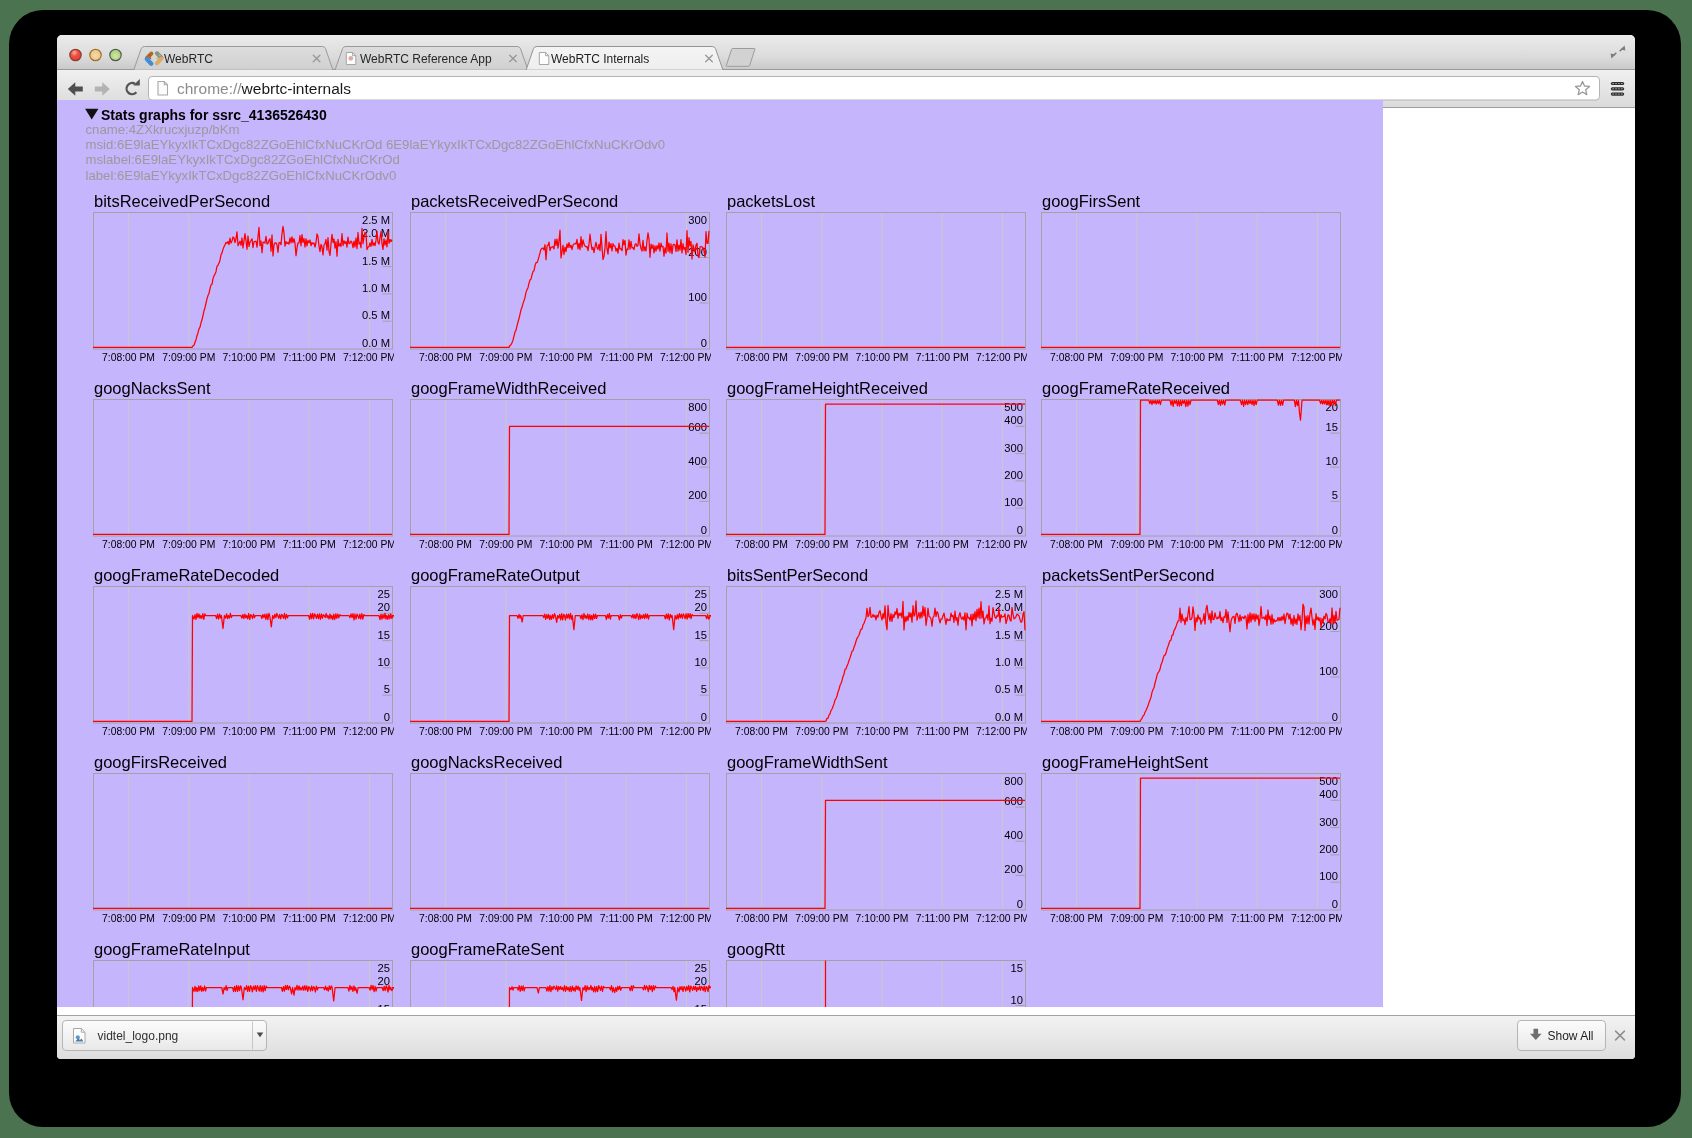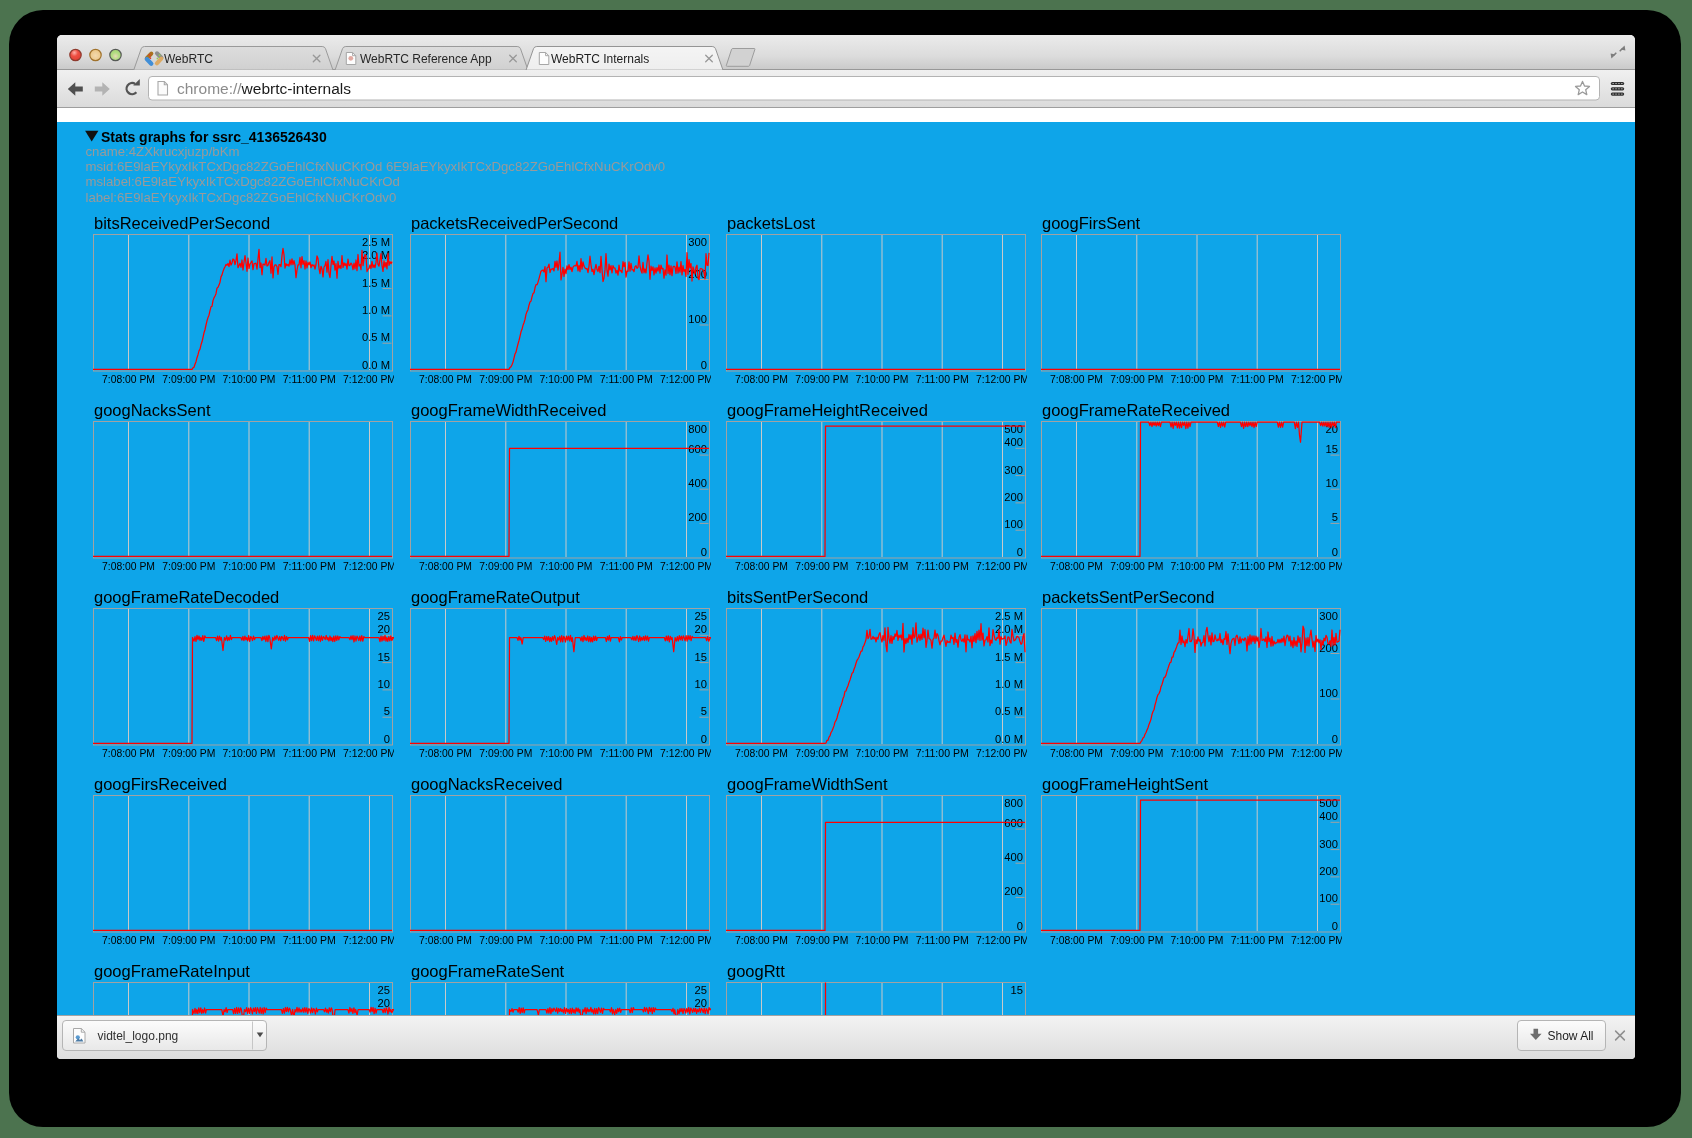--- a/index.html
+++ b/index.html
@@ -1,20 +1,20 @@
 <!DOCTYPE html>
 <html><head><meta charset="utf-8"><title>WebRTC Internals</title>
 <style>
 html,body{margin:0;padding:0}
 body{width:1692px;height:1138px;background:#4c734f;position:relative;overflow:hidden;font-family:"Liberation Sans",sans-serif}
 #shadow{position:absolute;left:9px;top:10px;width:1672px;height:1117px;background:#000;border-radius:34px}
 #win{position:absolute;left:57px;top:35px;width:1578px;height:1024px;border-radius:5px 5px 4px 4px;overflow:hidden;background:#fff}
 #tstrip{position:absolute;left:0;top:0;width:1578px;height:35px}
 #toolbar{position:absolute;left:0;top:35px;width:1578px;height:38px}
-#content{position:absolute;left:0;top:87px;width:1578px;height:907px;background:#0ea5e9;overflow:hidden}
+#content{position:absolute;left:0;top:65px;width:1326px;height:907px;background:#c4b5fd;overflow:hidden}
 #dlbar{position:absolute;left:0;top:980px;width:1508px;height:44px}
 </style></head>
 <body>
 <div id="shadow"></div>
 <div id="win">
 <div id="tstrip">
       <svg width="1578" height="35" viewBox="0 0 1578 35" style="position:absolute;left:0;top:0" font-family="Liberation Sans, sans-serif">
 <defs>
 <linearGradient id="tbg" x1="0" y1="0" x2="0" y2="1">
             <stop offset="0" stop-color="#ebebeb"></stop>

